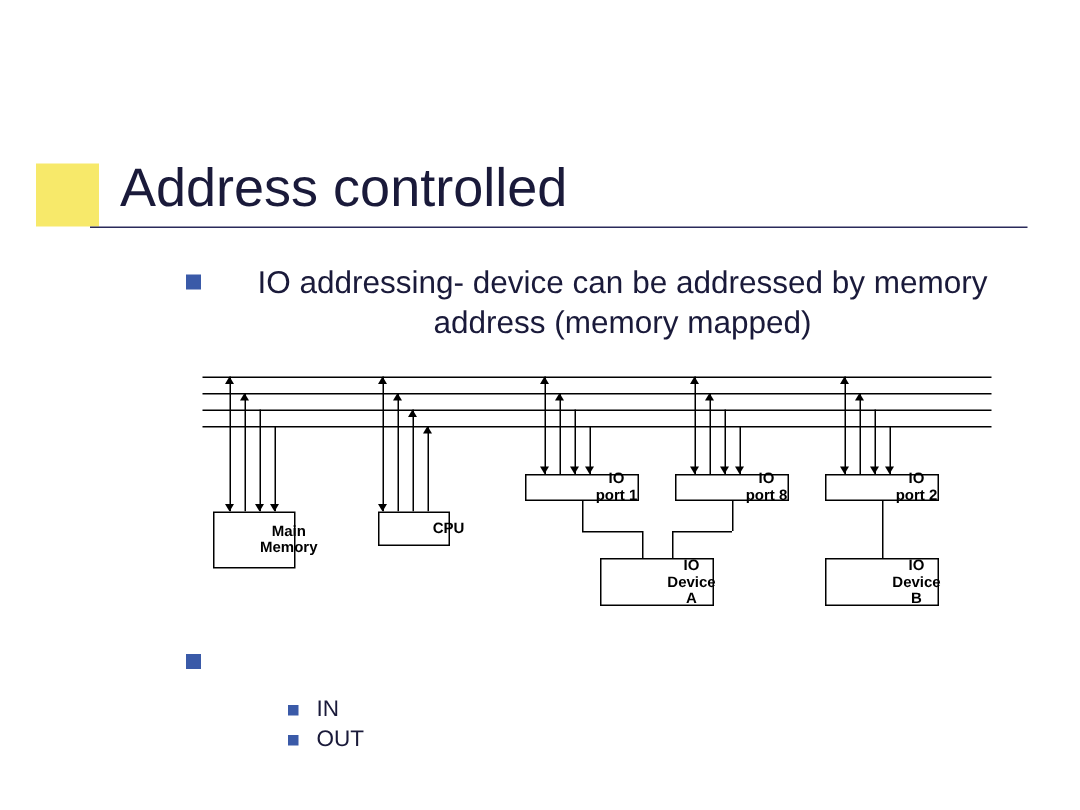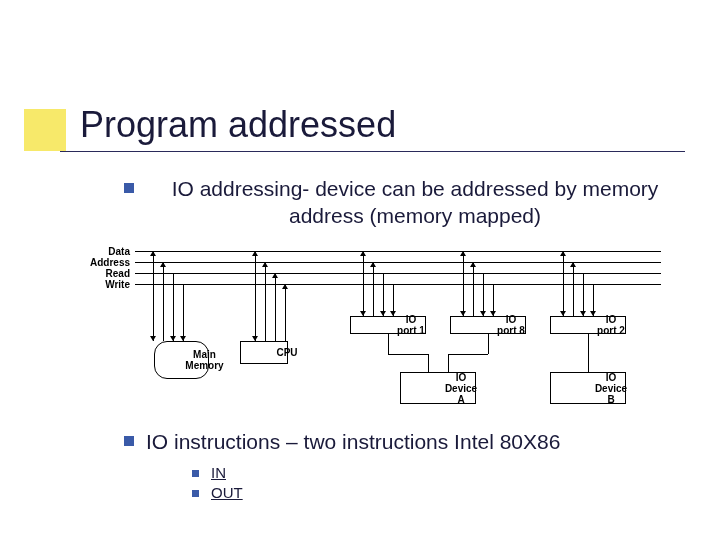--- a/index.html
+++ b/index.html
@@ -56,21 +56,20 @@
     margin-top: 6px;
   }
   .bullet-text {
     font-size: 21px;
     color: #1a1a3a;
     line-height: 1.3;
   }
   .sub-text {
     font-size: 15px;
     color: #1a1a3a;
-    text-decoration: underline;
   }
   .row1 { left: 124px; top: 175px; width: 560px; }
   .row2 { left: 124px; top: 428px; width: 580px; }
   .row3 { left: 192px; top: 464px; }
   .row4 { left: 192px; top: 484px; }
 
   
   .diagram {
     position: absolute;
     left: 80px;
@@ -105,22 +104,22 @@
     border: 1px solid #000;
     background: #fff;
     font-size: 10px;
     font-weight: bold;
     display: flex;
     align-items: center;
     justify-content: center;
     text-align: center;
     padding-left: 46px;
   }
-  .mainmem { left: 74px; top: 95px; width: 55px; height: 38px; line-height: 1.1; border-radius: 13px; }
-  .cpu     { left: 160px; top: 95px; width: 40px; height: 23px; }
+  .mainmem { left: 62px; top: 95px; width: 55px; height: 38px; line-height: 1.1; }
+  .cpu     { left: 172px; top: 95px; width: 40px; height: 23px; }
   .port    { top: 70px; width: 76px; height: 18px; }
   .port1   { left: 270px; }
   .port2   { left: 370px; }
   .port3   { left: 470px; }
   .devA    { left: 320px; top: 126px; width: 76px; height: 32px; line-height: 1.1; }
   .devB    { left: 470px; top: 126px; width: 76px; height: 32px; line-height: 1.1; }
   .arrowhead-up, .arrowhead-down {
     position: absolute;
     width: 0; height: 0;
     border-left: 3px solid transparent;
@@ -129,35 +128,29 @@
   .arrowhead-up { border-bottom: 5px solid #000; }
   .arrowhead-down { border-top: 5px solid #000; }
 
   .devstub { position: absolute; width: 1px; background: #000; }
 </style>
 </head>
 <body>
 
 <div class="accent-block"></div>
 
-<div class="title">Program addressed</div>
+<div class="title">Address controlled</div>
 <div class="title-underline"></div>
 
 <div class="bullet-row row1">
   <div class="bullet"></div>
   <div class="bullet-text">IO addressing- device can be addressed by memory address (memory mapped)</div>
 </div>
 
 <div class="diagram">
-  <div class="sig-labels">
-    <div>Data</div>
-    <div>Address</div>
-    <div>Read</div>
-    <div>Write</div>
-  </div>
   <div class="bus b1"></div>
   <div class="bus b2"></div>
   <div class="bus b3"></div>
   <div class="bus b4"></div>
 
   <div>
     <div class="devstub" style="left:73px; top:5px; height:90px;"></div>
     <div class="arrowhead-up" style="left:70px; top:5px;"></div>
     <div class="arrowhead-down" style="left:70px; top:90px;"></div>
     <div class="devstub" style="left:83px; top:16px; height:79px;"></div>
@@ -243,21 +236,20 @@
 Device A</span>
     </div>
   <div class="block devB">
       <span style="white-space:pre-line;">IO
 Device B</span>
     </div>
 </div>
 
 <div class="bullet-row row2">
   <div class="bullet"></div>
-  <div class="bullet-text">IO instructions – two instructions Intel 80X86</div>
 </div>
 
 <div class="bullet-row row3">
   <div class="bullet small"></div>
   <div class="sub-text">IN</div>
 </div>
 
 <div class="bullet-row row4">
   <div class="bullet small"></div>
   <div class="sub-text">OUT</div>

